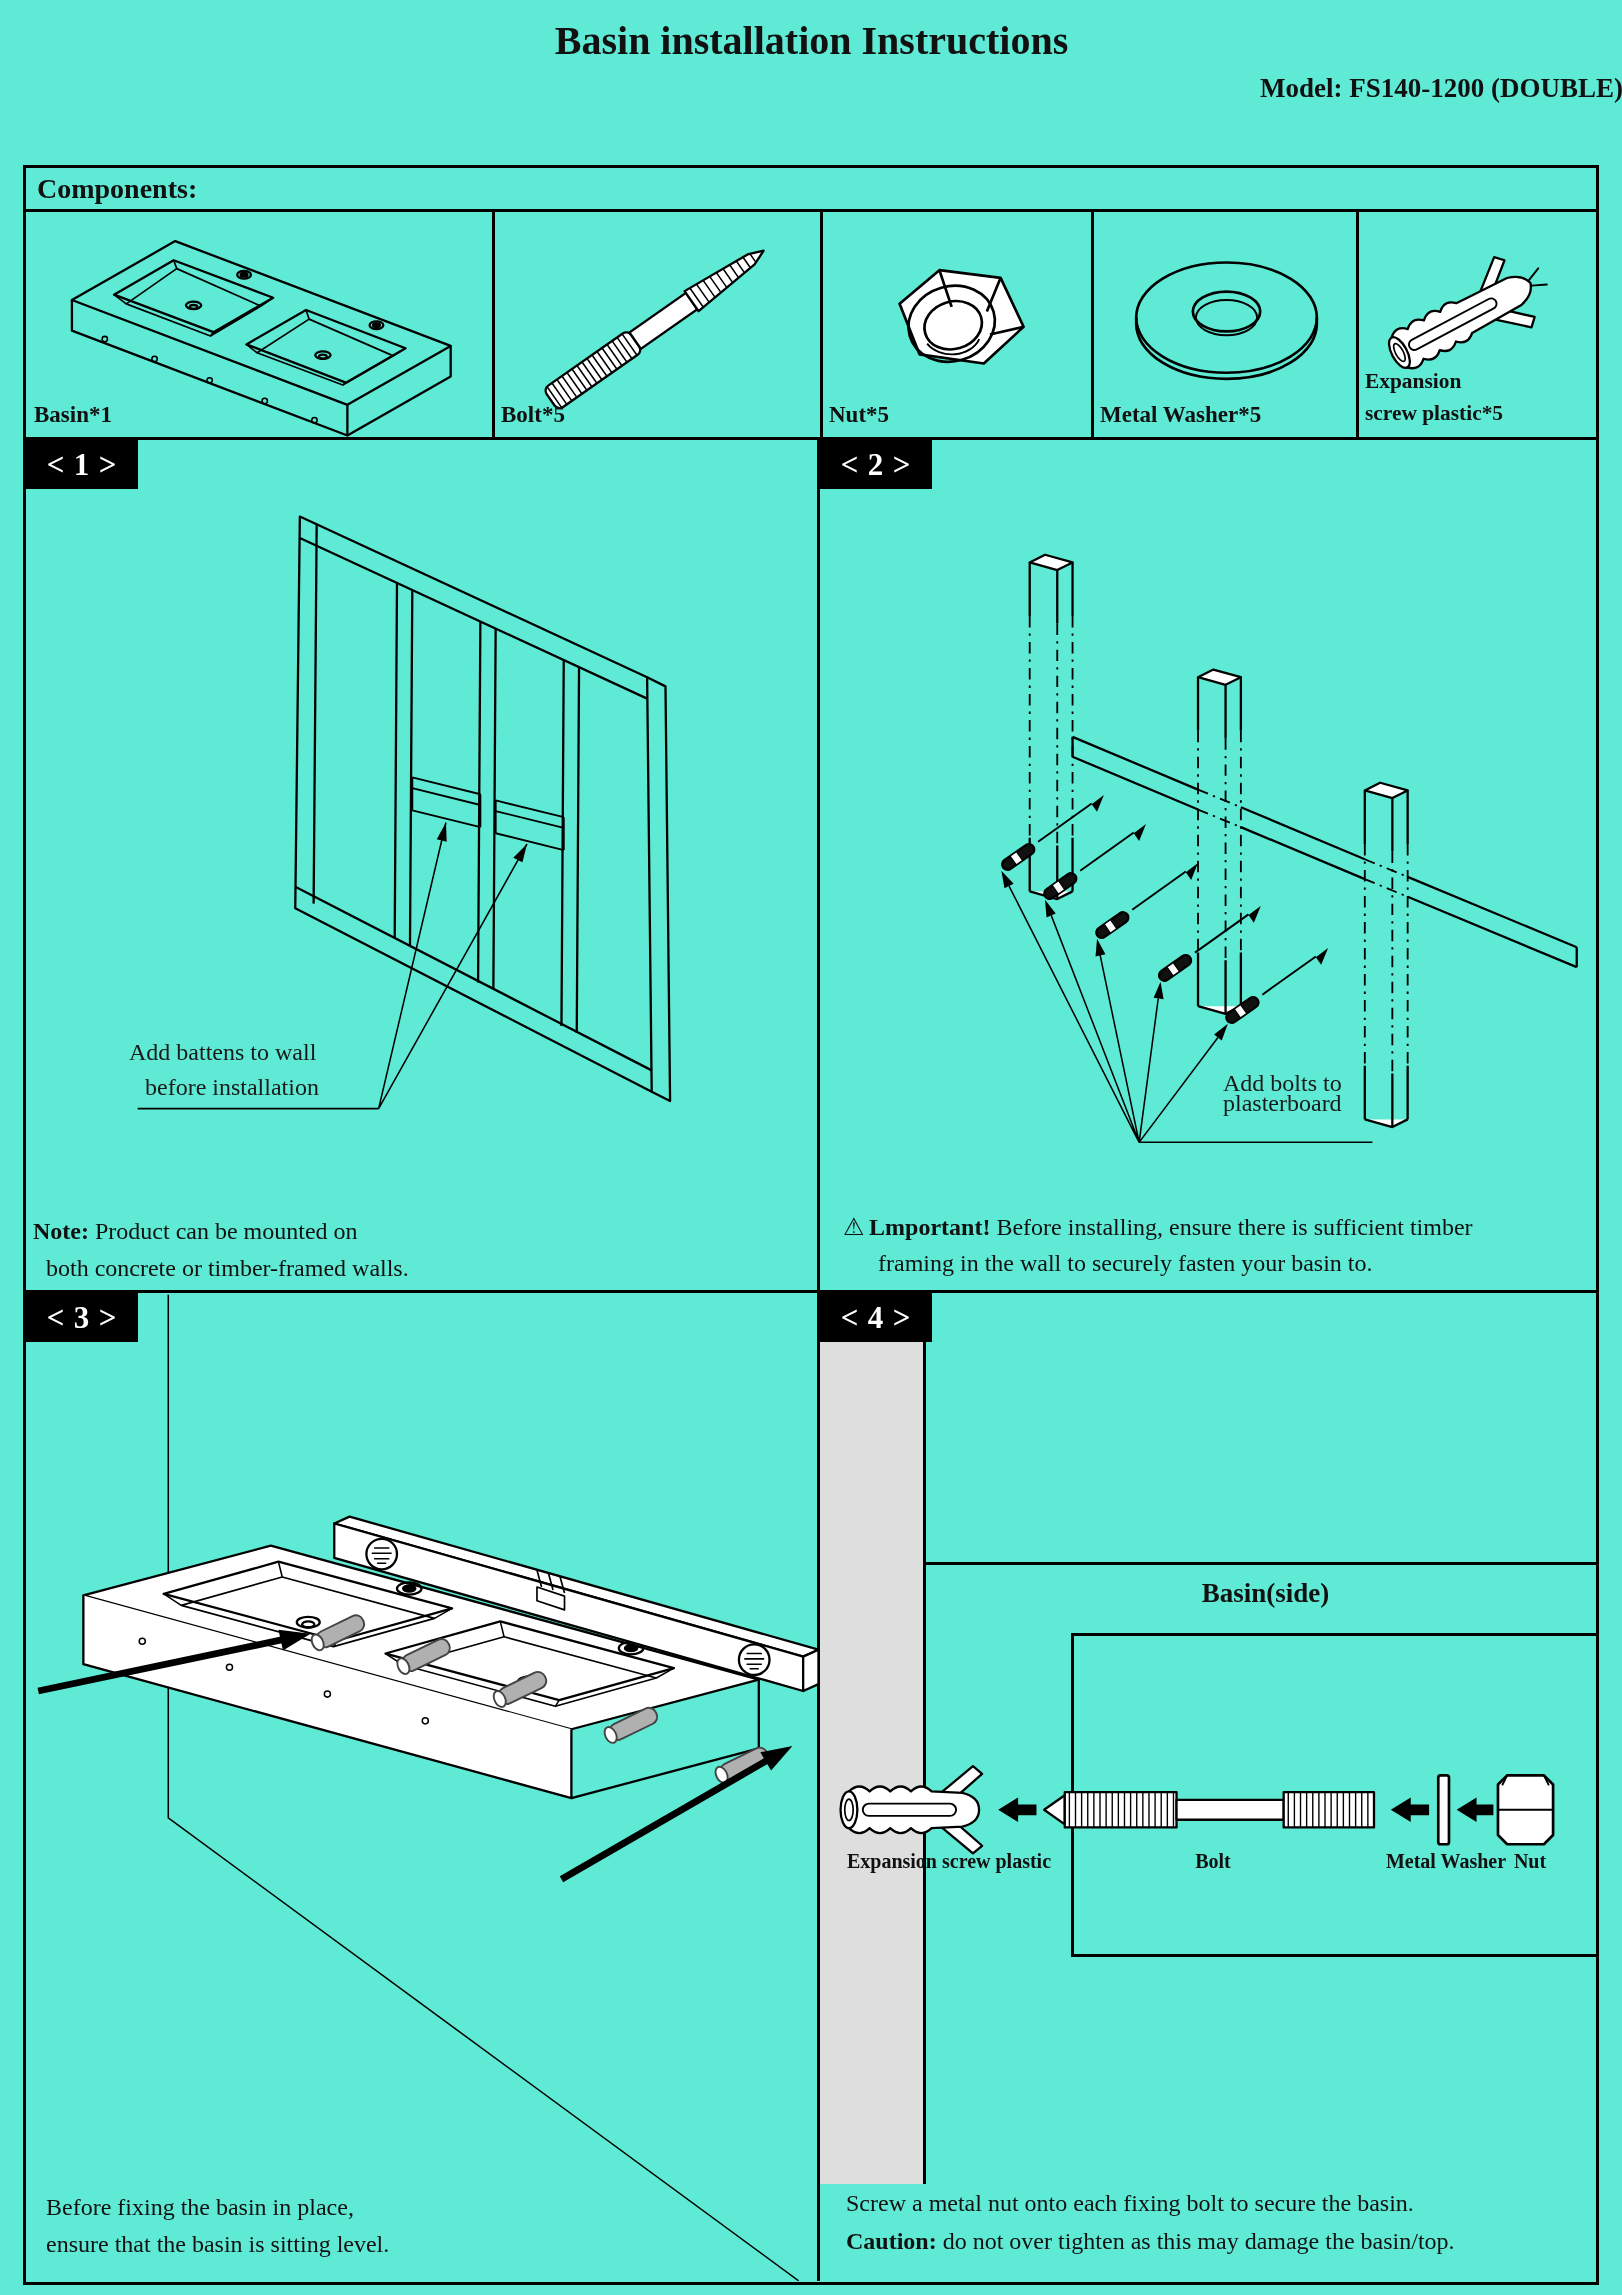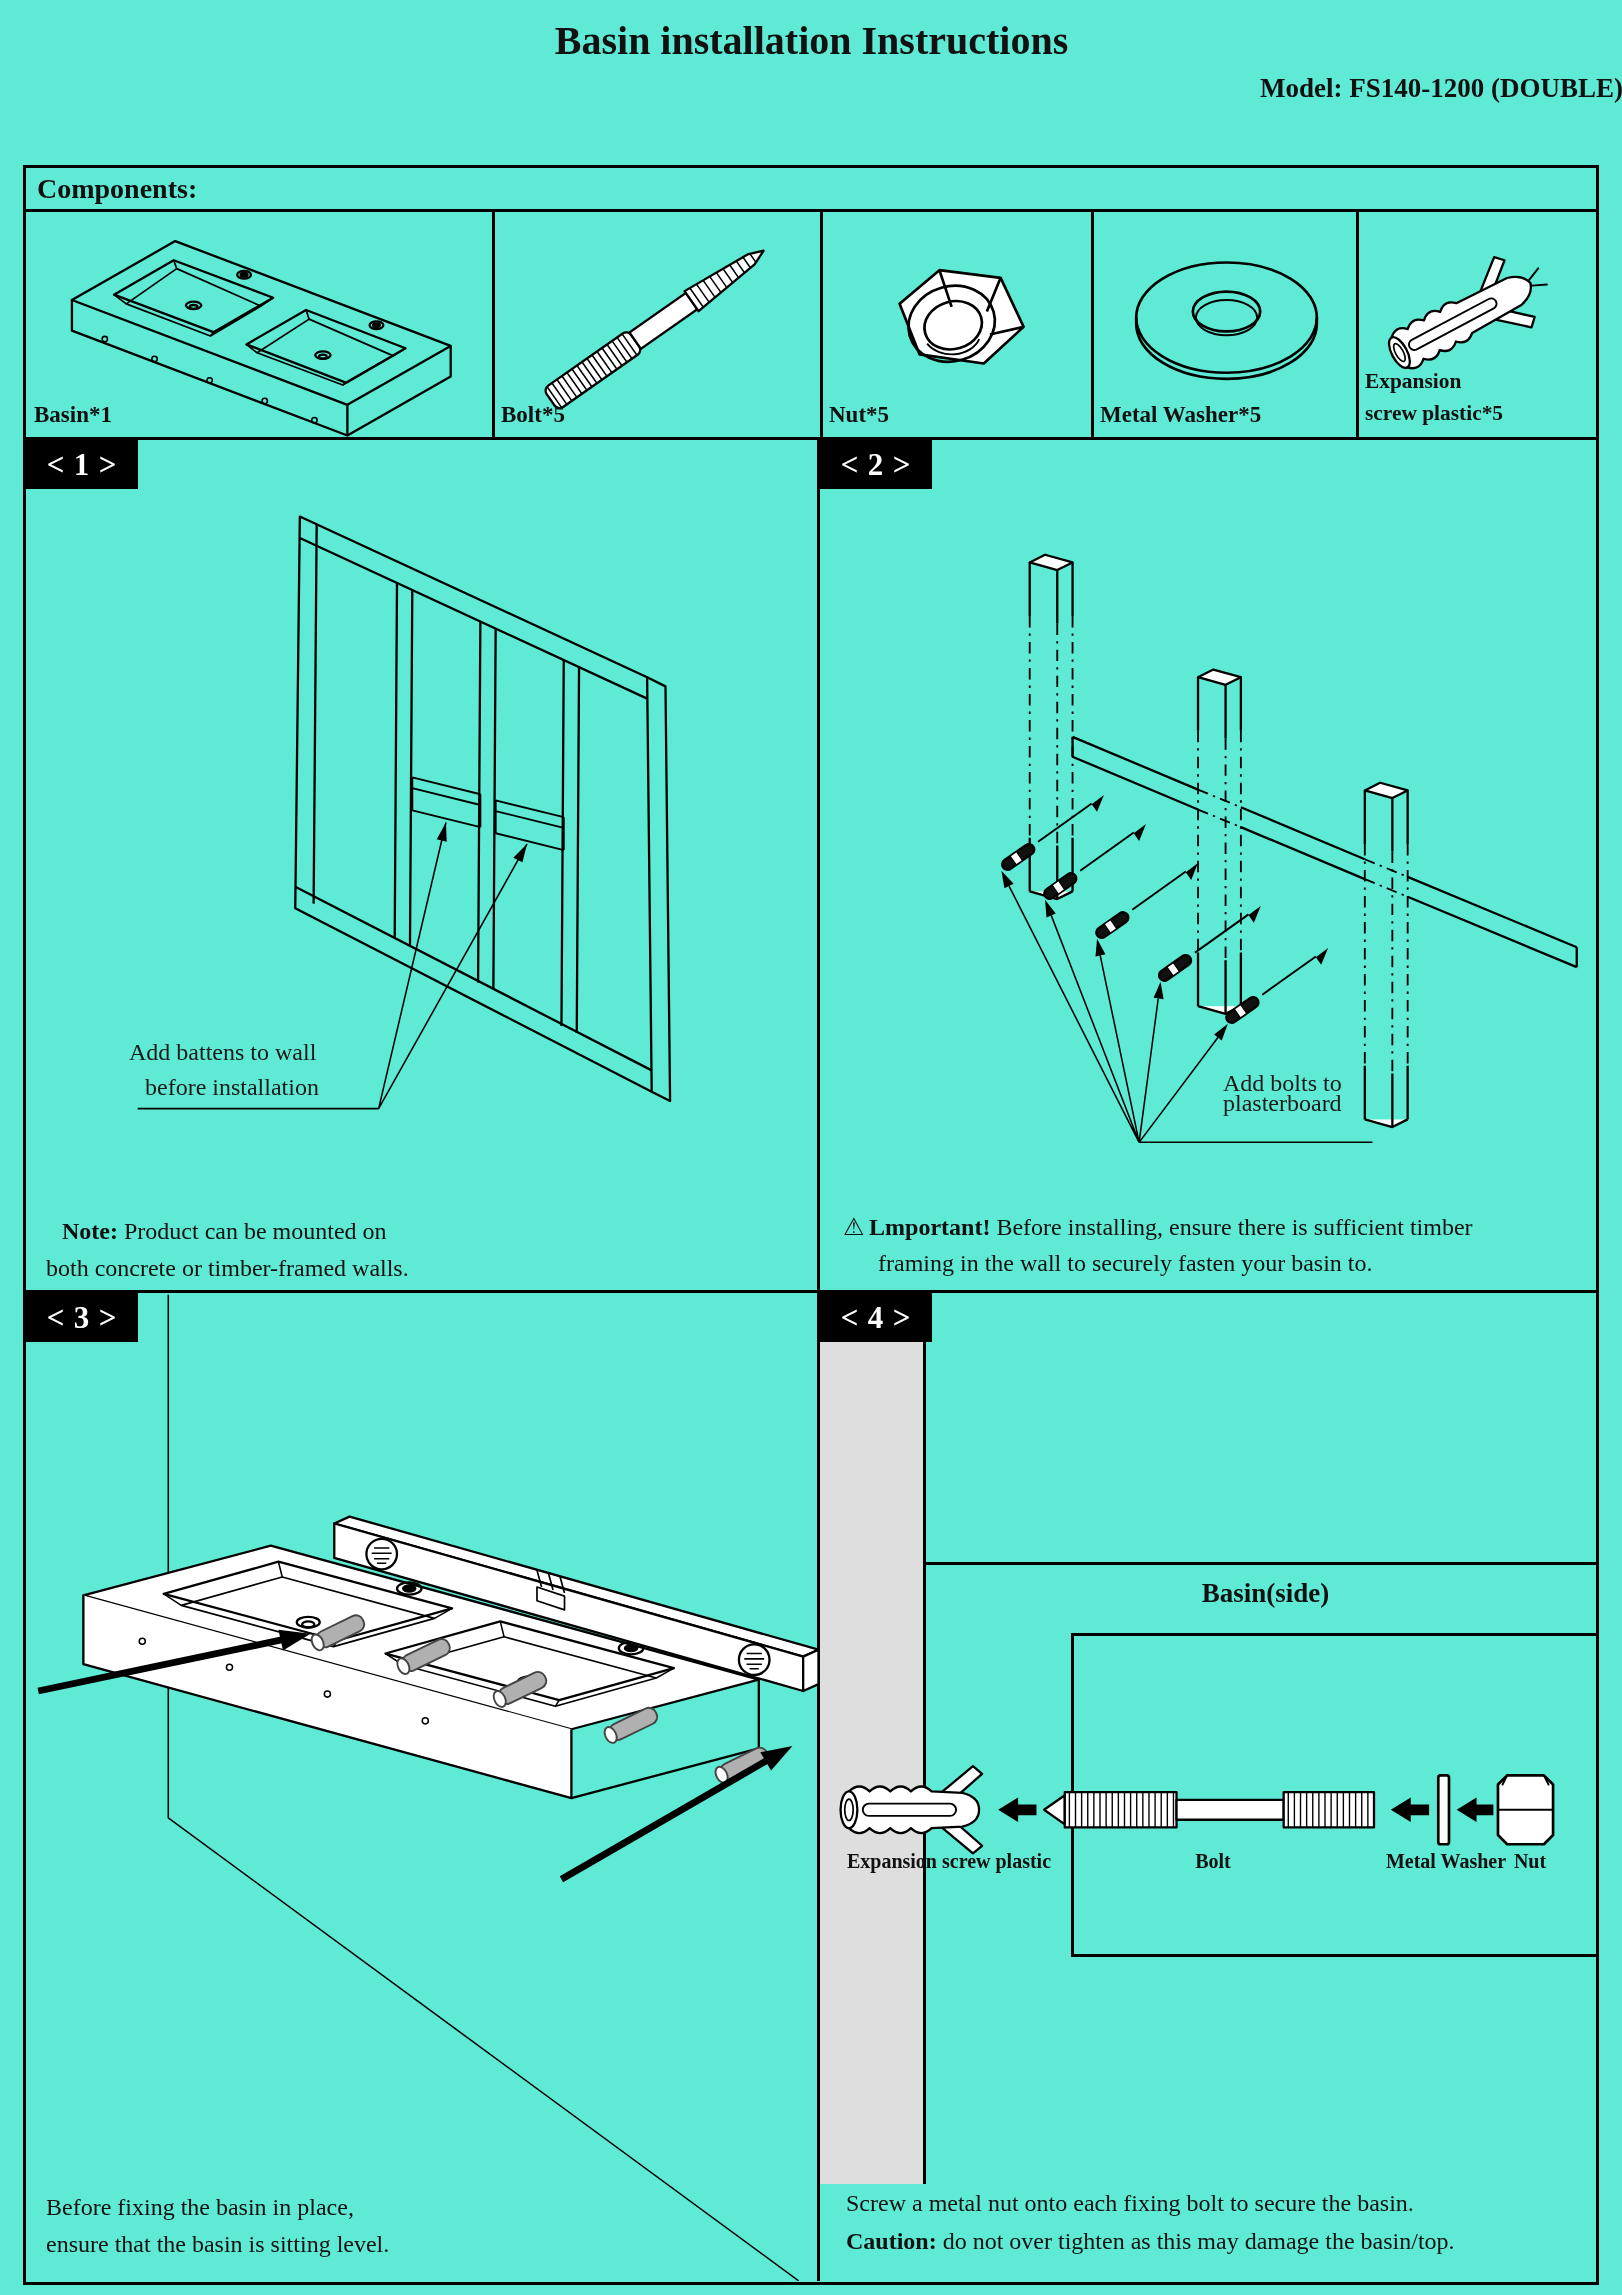--- a/index.html
+++ b/index.html
@@ -131,21 +131,21 @@
       <path d="M703,288 L700,766 M723,297 L720,775"></path>
       <path d="M505,441 L594,463 M505,455 L594,477 M505,484 L594,506 M505,441 L505,484 M594,463 L594,506" stroke-width="2.5"></path>
       <path d="M614,471 L703,493 M614,485 L703,507 M614,514 L703,536 M614,471 L614,514 M703,493 L703,536" stroke-width="2.5"></path>
       <path d="M146,874 L461,874 M461,874 L549,500 M461,874 L655,528" stroke-width="2"></path>
       <polygon points="549,500 537,522 550,525" fill="#000" stroke="none"></polygon>
       <polygon points="655,528 649,552 637,546" fill="#000" stroke="none"></polygon>
     </g>
   </svg>
   <div class="abs ann" style="left:129px;top:1039px;">Add battens to wall</div>
   <div class="abs ann" style="left:145px;top:1074px;">before installation</div>
-  <div class="abs note" style="left:62px;top:1218px;">
+  <div class="abs note" style="left:33px;top:1218px;">
     <span class="b">Note:</span><span> Product can be mounted on</span>
   </div>
   <div class="abs note" style="left:46px;top:1255px;">both concrete or timber-framed walls.</div>
 
   <svg class="abs" style="left:823px;top:440px;" width="773" height="850" viewBox="0 0 1010 1111">
     <g fill="none" stroke="#000" stroke-width="3" stroke-linejoin="round">
 
       <g>
         <path d="M270,160 L290,150 L326,160 L306,170 Z M270,590 L306,600 L326,590" fill="#fff"></path>
         <path d="M270,160 V230 M270,520 V590 M306,170 V240 M306,530 V600 M326,160 V230 M326,520 V590"></path>

